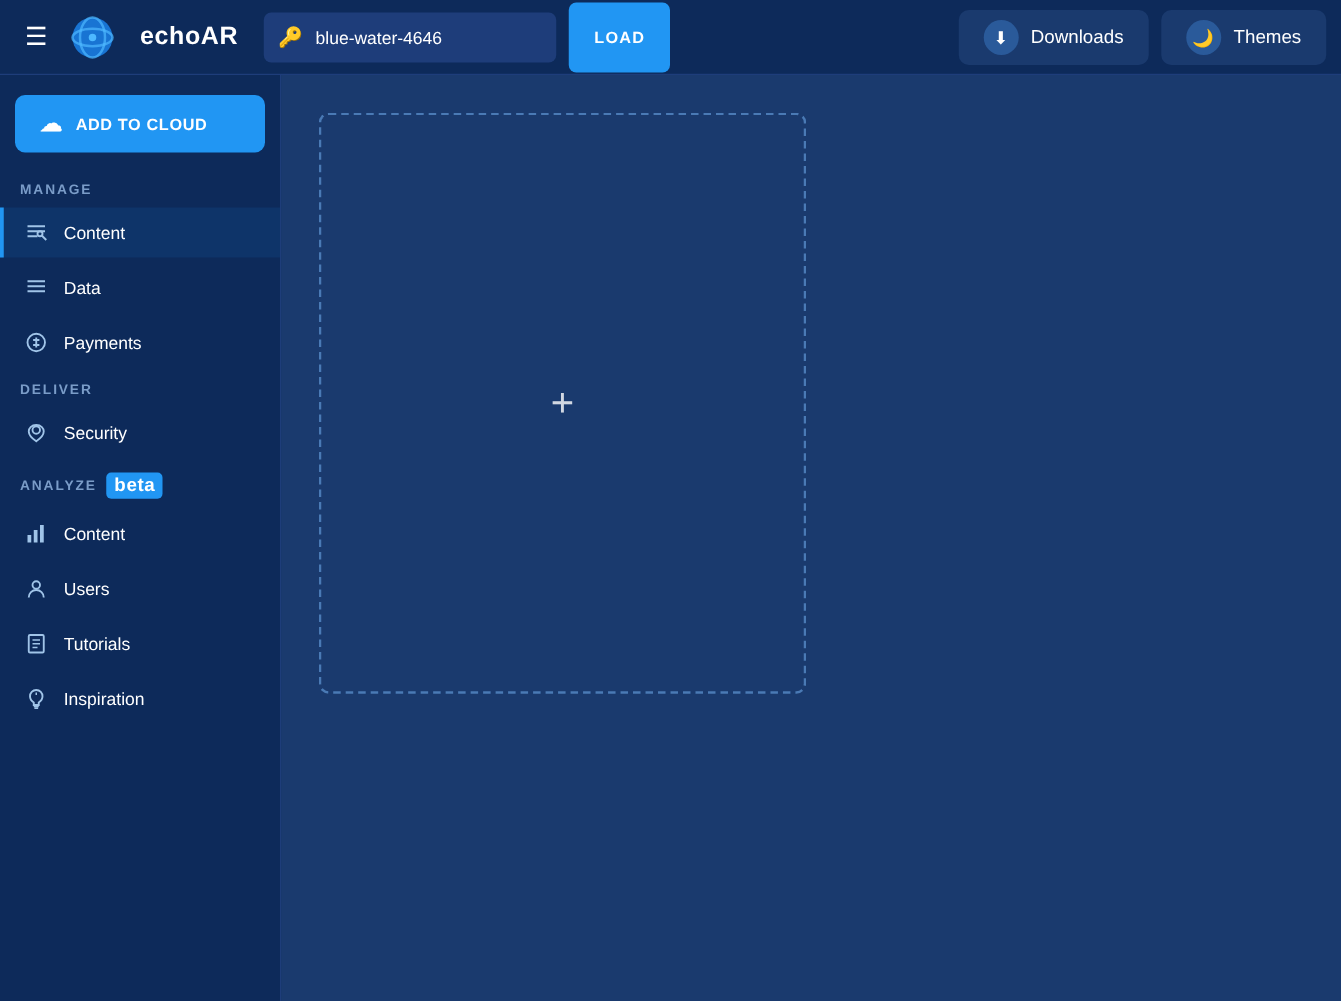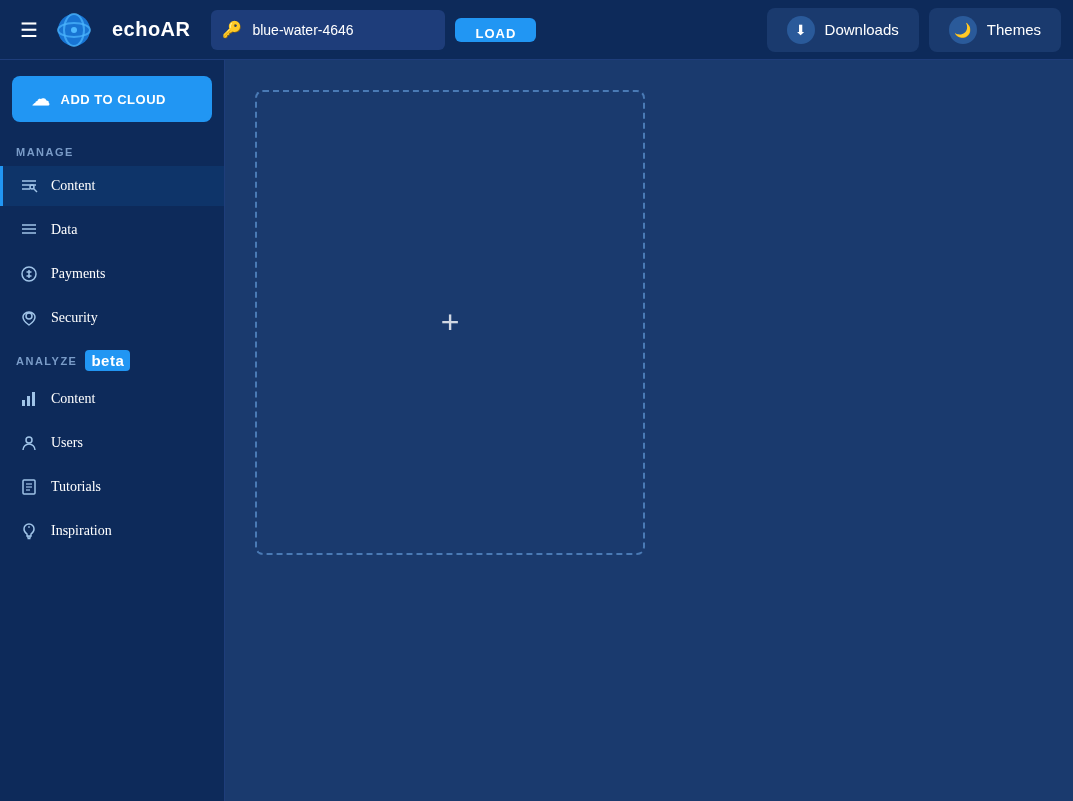--- a/index.html
+++ b/index.html
@@ -85,21 +85,21 @@
     .load-btn {
       background: #2196f3;
       color: white;
       border: none;
       border-radius: 6px;
       padding: 8px 20px;
       font-size: 13px;
       font-weight: 700;
       cursor: pointer;
       letter-spacing: 1px;
-      height: 24px;
+      height: 56px;
     }
 
     .header-spacer { flex: 1; }
 
     .downloads-btn, .themes-btn {
       display: flex;
       align-items: center;
       gap: 10px;
       background: #1a3a6e;
       border: none;
@@ -196,21 +196,20 @@
       display: flex;
       align-items: center;
       gap: 12px;
       padding: 10px 16px;
       color: white;
       cursor: pointer;
       font-size: 14px;
       font-weight: 400;
       border-left: 3px solid transparent;
       text-decoration: none;
-      font-family: Liberation Serif, serif;
     }
 
     .sidebar-item.active {
       border-left: 3px solid #2196f3;
       background: rgba(33, 150, 243, 0.1);
     }
 
     .sidebar-item-icon {
       width: 20px;
       height: 20px;
@@ -327,20 +326,23 @@
         <svg width="18" height="18" viewBox="0 0 18 18" fill="none">
           <circle cx="9" cy="9" r="7" stroke="#a0c4e8" stroke-width="1.5" fill="none"></circle>
           <line x1="9" y1="5" x2="9" y2="13" stroke="#a0c4e8" stroke-width="1.5"></line>
           <line x1="6.5" y1="7" x2="11.5" y2="7" stroke="#a0c4e8" stroke-width="1.5"></line>
           <line x1="6.5" y1="11" x2="11.5" y2="11" stroke="#a0c4e8" stroke-width="1.5"></line>
         </svg>
       </span>
       <span>Payments</span>
     </div>
 
+    <div class="section-label">
+      <span>DELIVER</span>
+    </div>
     <div class="sidebar-item">
       <span class="sidebar-item-icon">
         <svg width="18" height="18" viewBox="0 0 18 18" fill="none">
           <circle cx="9" cy="7" r="3" stroke="#a0c4e8" stroke-width="1.5" fill="none"></circle>
           <path d="M9 3 C5 3 3 6 3 8 C3 12 9 16 9 16 C9 16 15 12 15 8 C15 6 13 3 9 3Z" stroke="#a0c4e8" stroke-width="1.5" fill="none"></path>
         </svg>
       </span>
       <span>Security</span>
     </div>
 

